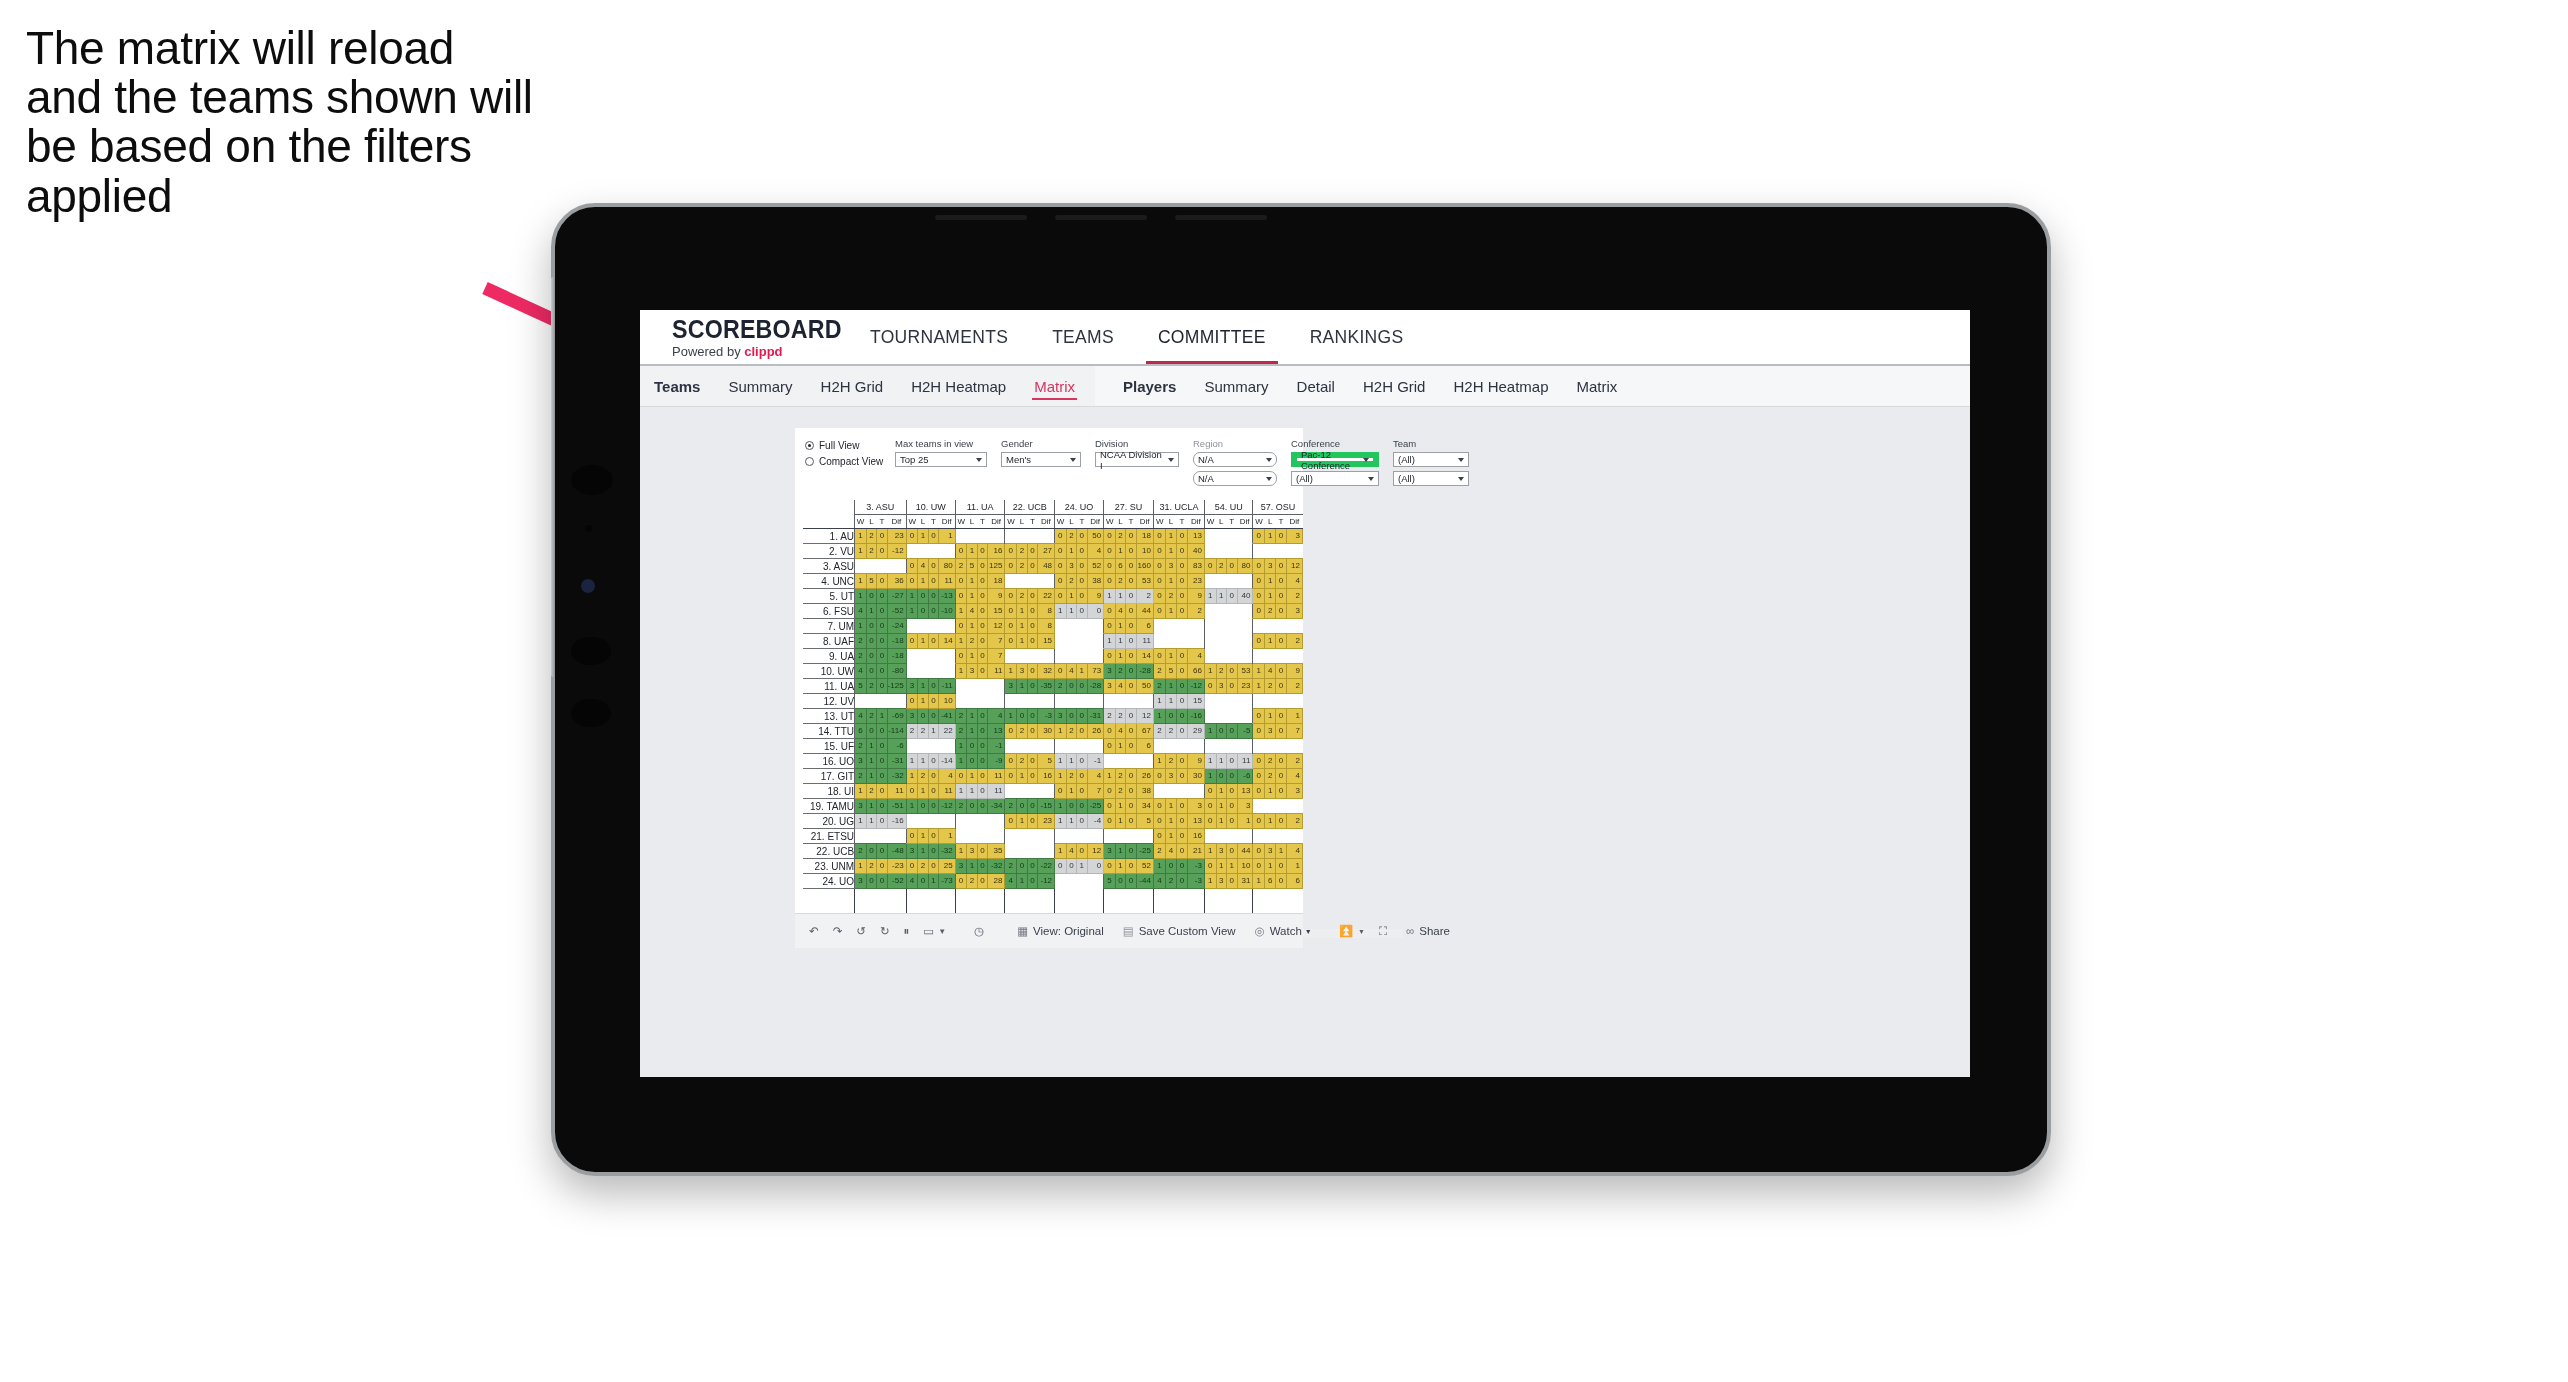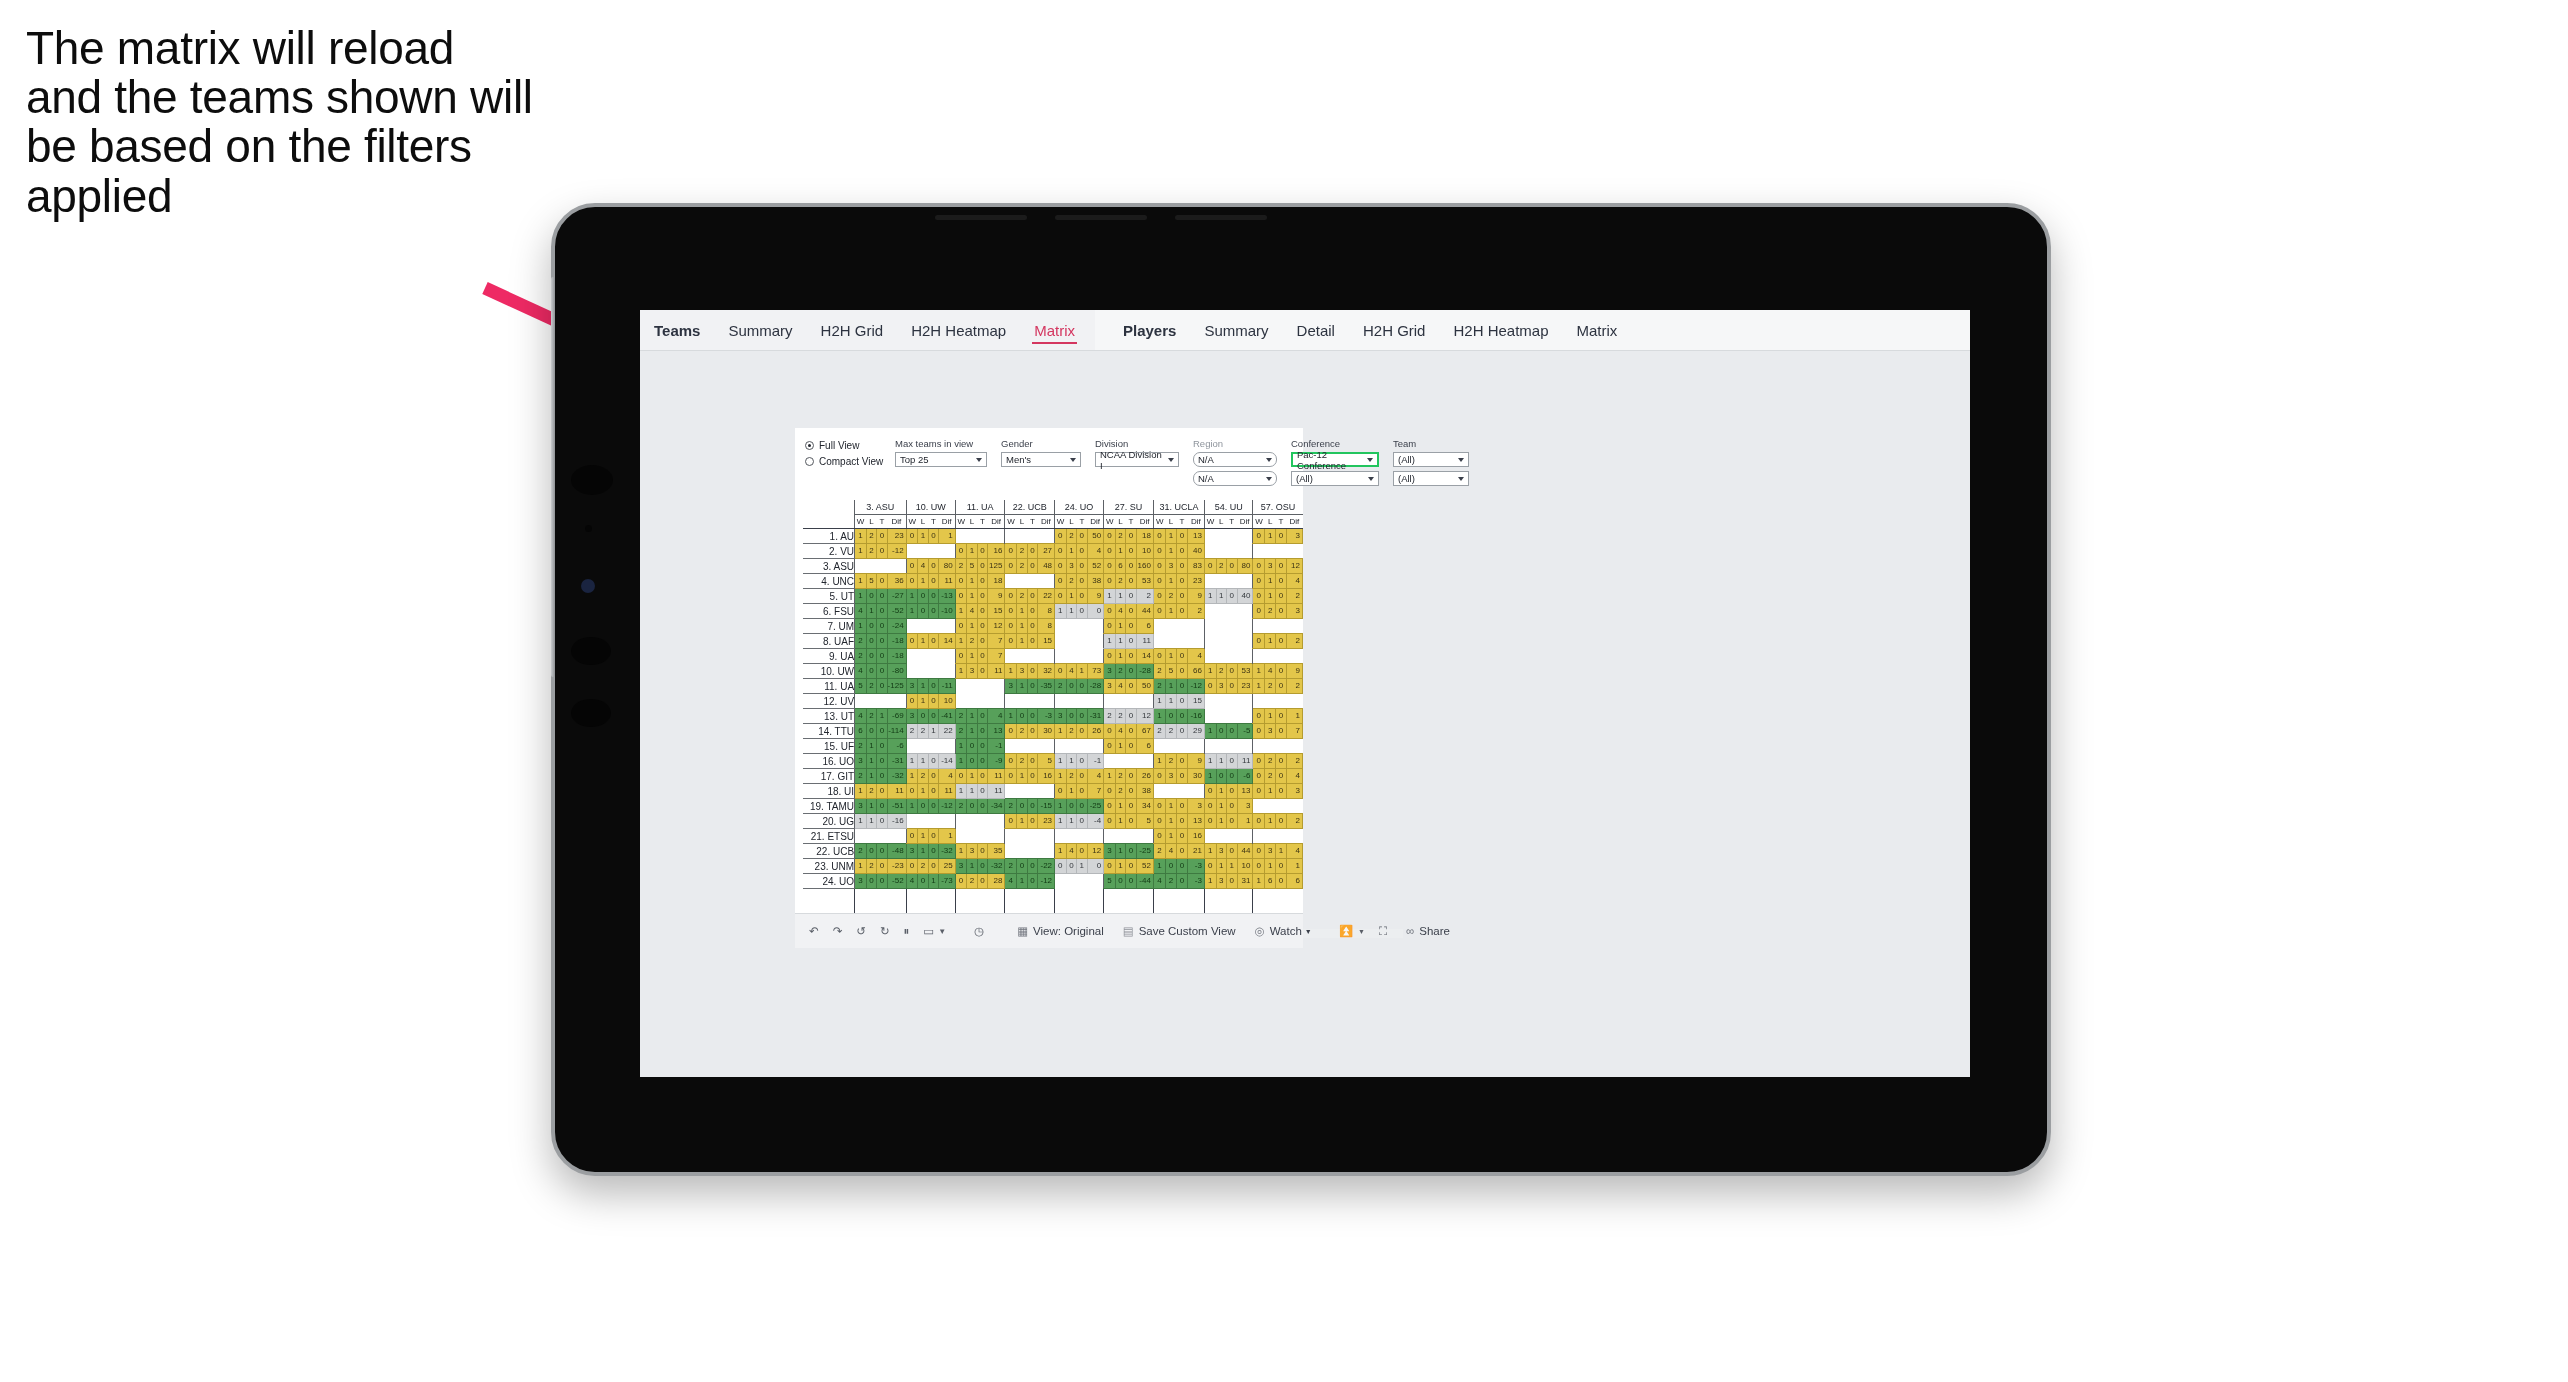--- a/index.html
+++ b/index.html
@@ -101,21 +101,21 @@
     width:9px;height:9px;border-radius:50%;border:1px solid #55595f;margin-right:5px;
     background:#fff;box-sizing:border-box;position:relative;flex:none;
   }
   .rdot.on:after{content:"";position:absolute;left:2px;top:2px;width:3px;height:3px;border-radius:50%;background:#22262e;}
   .sel-box{
     height:15px;border:1px solid #9aa0a6;background:#fff;
     display:flex;align-items:center;justify-content:space-between;
     font-size:9.5px;color:#22262e;padding:0 4px;box-sizing:border-box;
     margin-bottom:4px;
   }
-  .sel-box.hl{border:2px solid #22c55e;}
+  .sel-box.hl{border:6px solid #22c55e;}
   .sel-box .cv{
     width:0;height:0;border-left:3px solid transparent;border-right:3px solid transparent;
     border-top:4px solid #3a3f4a;margin-left:4px;flex:none;
   }
   .w-maxteams{width:92px;}
   .w-gender{width:80px;}
   .w-division{width:84px;}
   .w-region{width:84px;border-radius:7px;}
   .w-conf{width:88px;}
   .w-team{width:76px;}
@@ -186,20 +186,32 @@
   <div class="speaker" style="left:500px;top:8px;width:92px;"></div>
   <div class="speaker" style="left:620px;top:8px;width:92px;"></div>
   <div class="cam" style="left:16px;top:258px;width:42px;height:30px;"></div>
   <div class="cam" style="left:30px;top:318px;width:7px;height:7px;"></div>
   <div class="cam" style="left:26px;top:372px;width:14px;height:14px;background:#1a2440;"></div>
   <div class="cam" style="left:16px;top:430px;width:40px;height:28px;"></div>
   <div class="cam" style="left:16px;top:492px;width:40px;height:28px;"></div>
 
   <div id="screen">
 
+    <div class="topbar">
+      <div class="brand">
+        <div class="bname">SCOREBOARD</div>
+        <div class="bsub"><span>Powered by </span><b>clippd</b></div>
+      </div>
+      <nav class="topnav">
+        <a href="#">TOURNAMENTS</a>
+        <a href="#">TEAMS</a>
+        <a href="#" class="active">COMMITTEE</a>
+        <a href="#">RANKINGS</a>
+      </nav>
+    </div>
 
     <div class="subnav">
       <div class="subgroup g1">
         <div class="sb strong">Teams</div>
         <div class="sb">Summary</div>
         <div class="sb">H2H Grid</div>
         <div class="sb">H2H Heatmap</div>
         <div class="sb sel">Matrix</div>
       </div>
       <div class="subgroup" style="margin-left:14px;">

